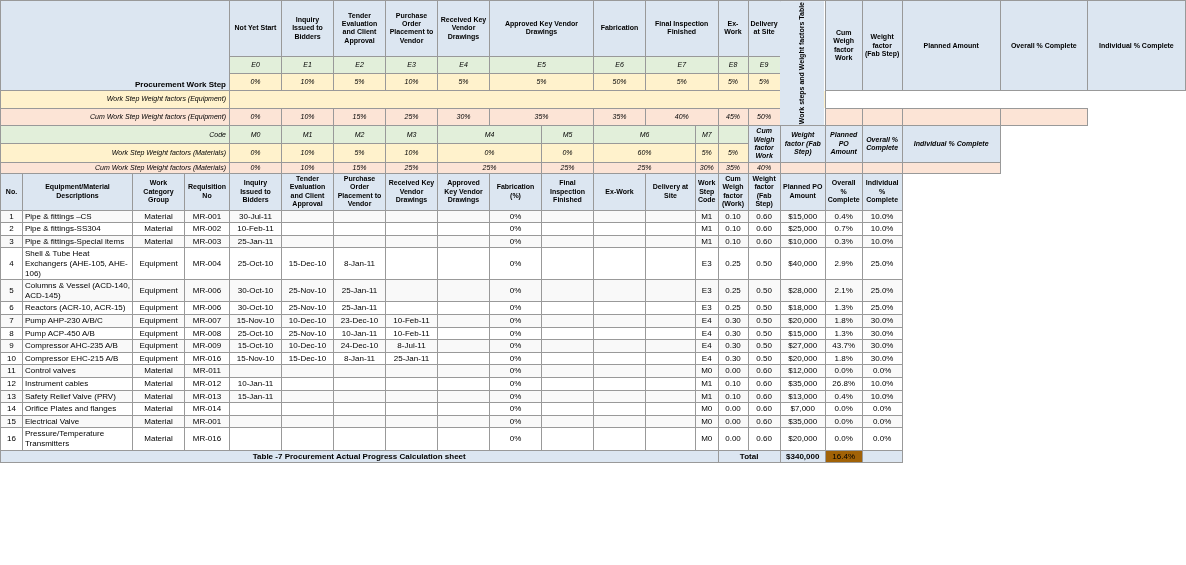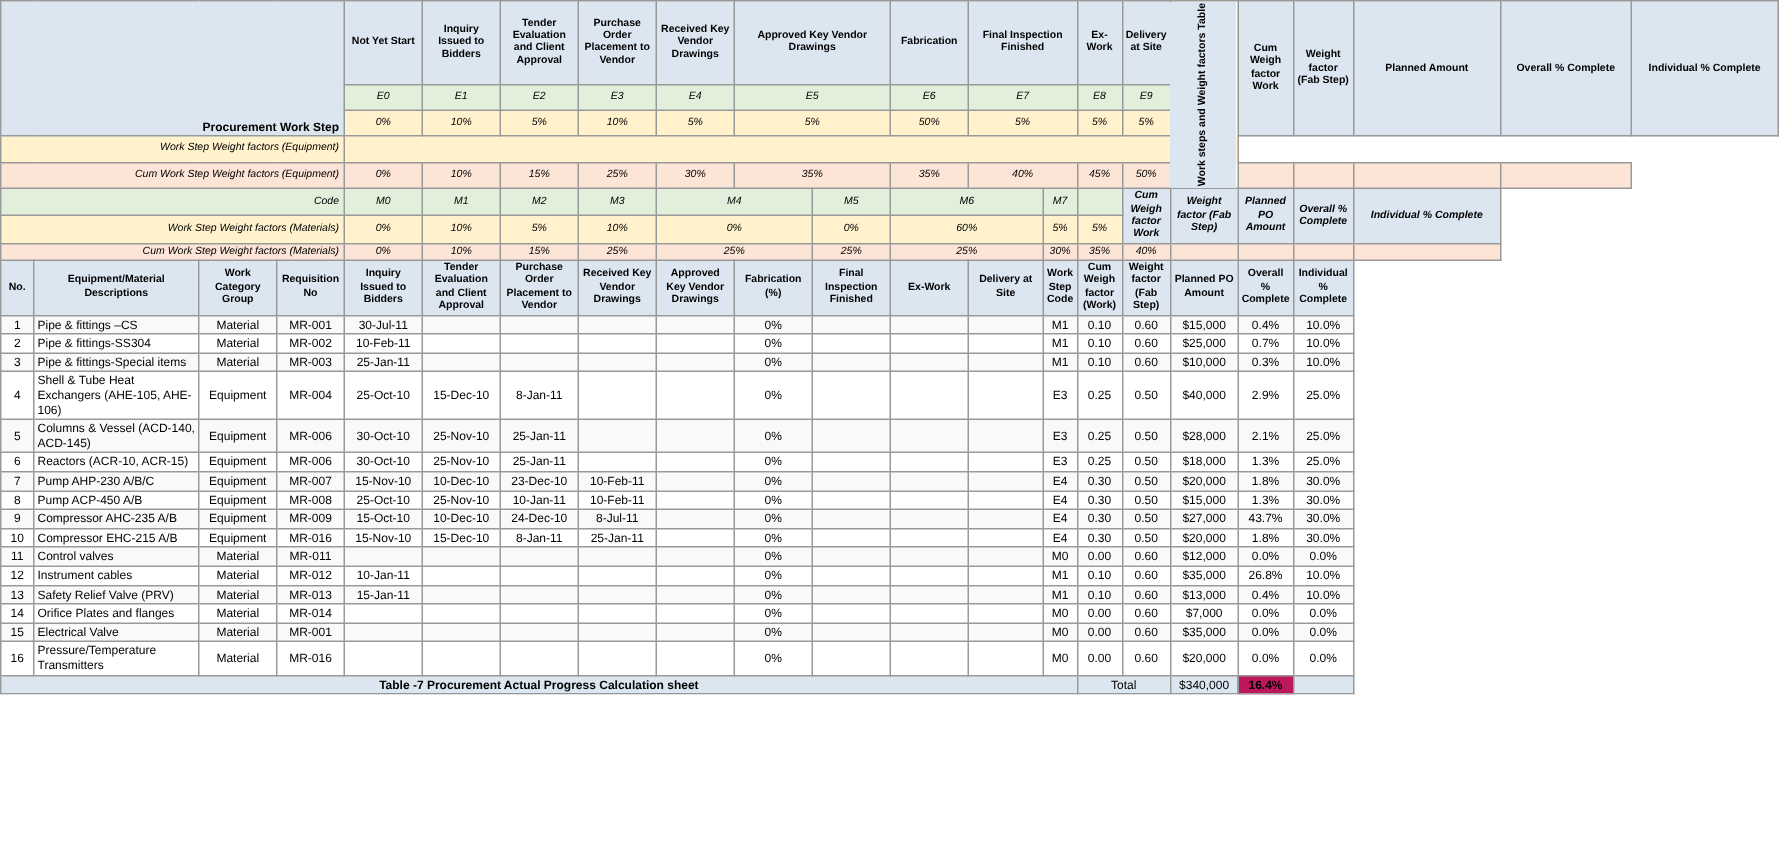--- a/index.html
+++ b/index.html
@@ -567,20 +567,20 @@
         <td>M0</td>
         <td>0.00</td>
         <td>0.60</td>
         <td>$20,000</td>
         <td>0.0%</td>
         <td>0.0%</td>
       </tr>
 
       <tr>
         <td colspan="14" style="background:#dce6f1; font-weight:bold; font-size:8px; text-align:center;">Table -7 Procurement Actual Progress Calculation sheet</td>
-        <td colspan="2" style="background:#dce6f1; font-weight:normal; font-size:8px; text-align:center;">Total</td>
-        <td style="background:#dce6f1; font-weight:normal; font-size:8px;">$340,000</td>
-        <td style="background:#be185d; font-weight:bold; font-size:8px;">16.4%</td>
+        <td colspan="2" style="background:#dce6f1; font-weight:bold; font-size:8px; text-align:center;">Total</td>
+        <td style="background:#dce6f1; font-weight:bold; font-size:8px;">$340,000</td>
+        <td style="background:#a16207; font-weight:normal; font-size:8px;">16.4%</td>
         <td style="background:#dce6f1;"></td>
       </tr>
     </tbody>
   </table>
 </div>
 
 </body></html>

